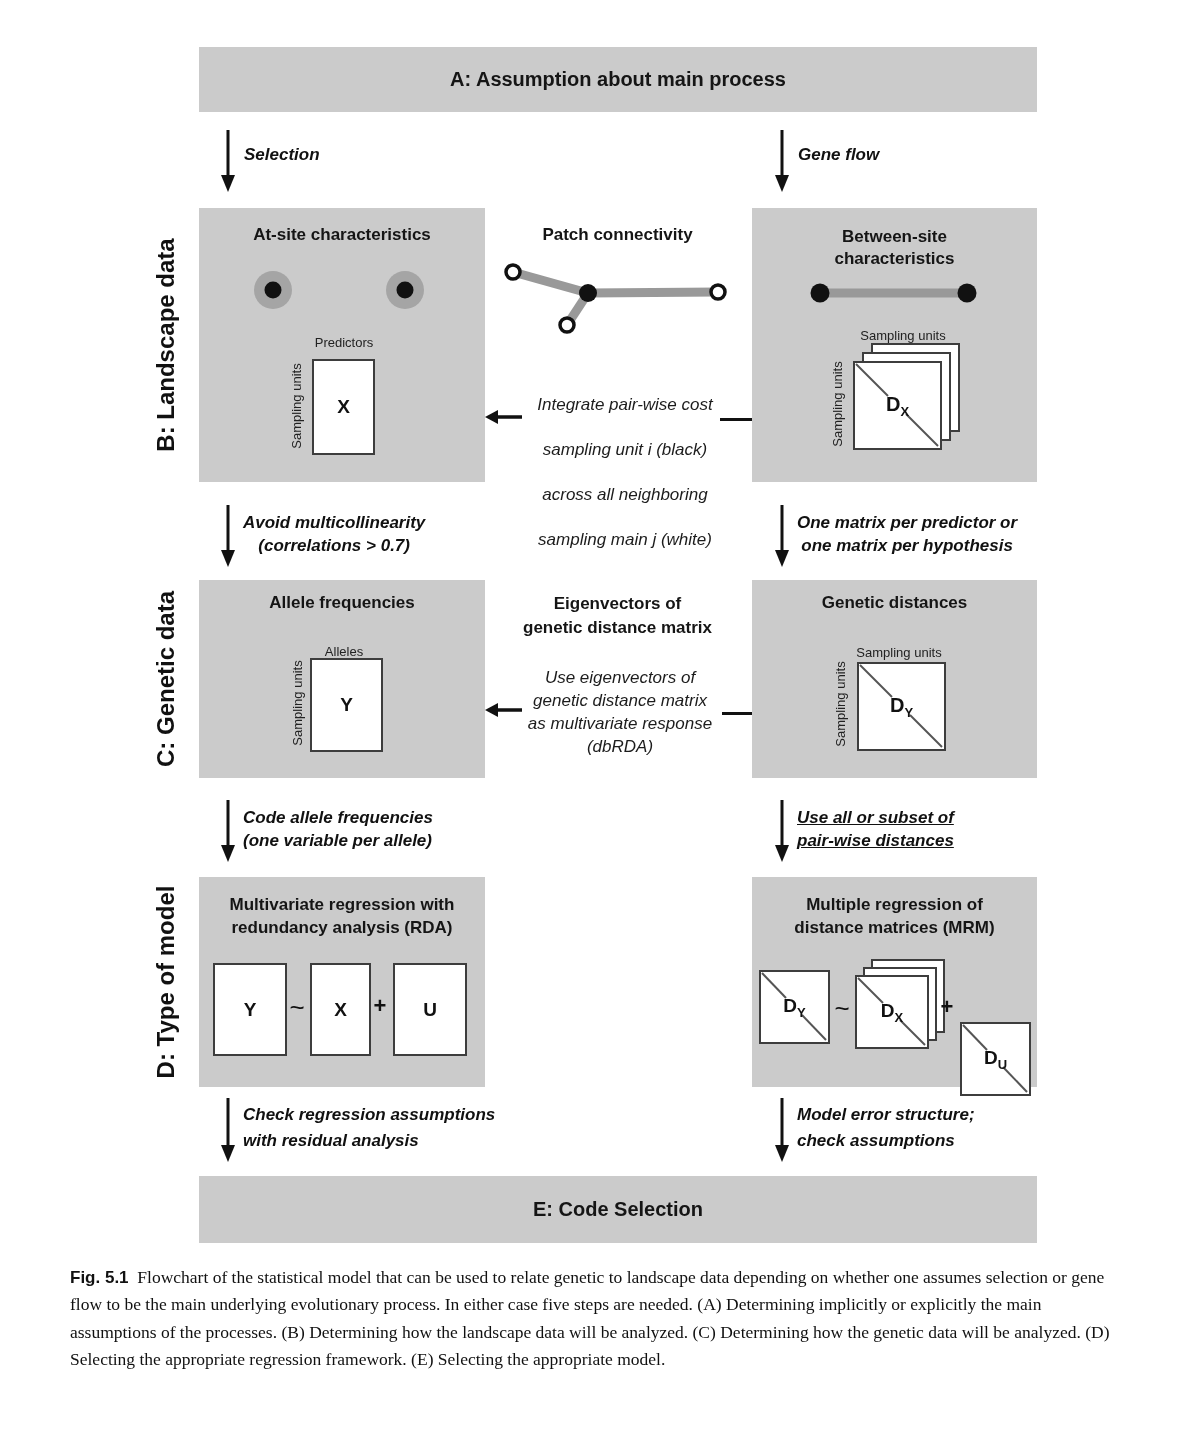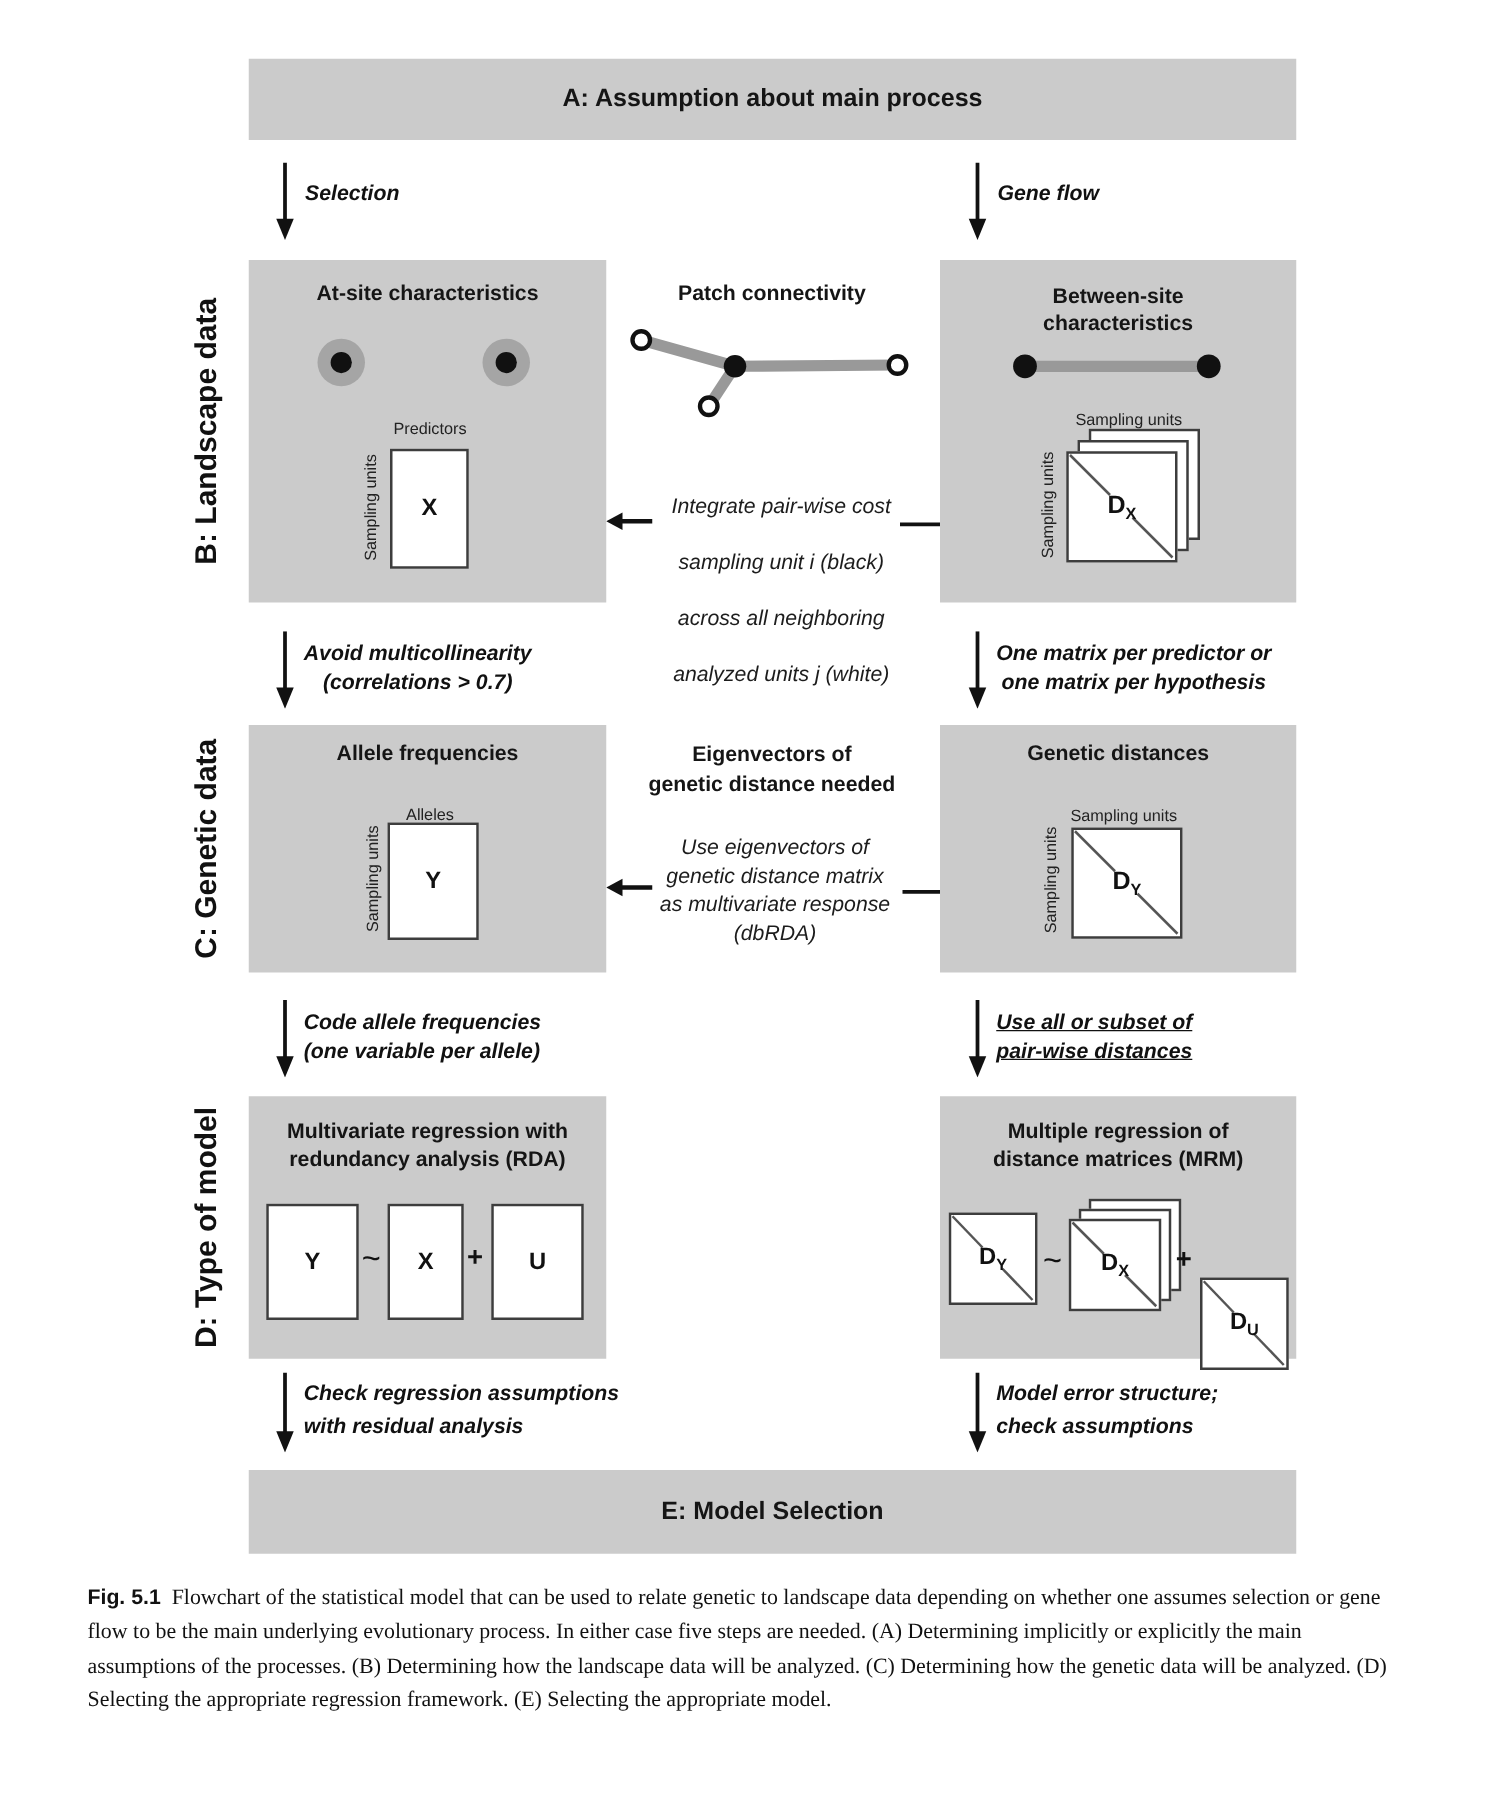--- a/index.html
+++ b/index.html
@@ -70,21 +70,21 @@
     <line x1="90" y1="38" x2="220" y2="37" stroke="#999" stroke-width="9"></line>
     <circle cx="90" cy="38" r="9" fill="#111"></circle>
     <circle cx="15" cy="17" r="7" fill="#fff" stroke="#111" stroke-width="3.5"></circle>
     <circle cx="69" cy="70" r="7" fill="#fff" stroke="#111" stroke-width="3.5"></circle>
     <circle cx="220" cy="37" r="7" fill="#fff" stroke="#111" stroke-width="3.5"></circle>
   </svg>
   <div class="abs note" style="left:500px;top:371px;width:250px;">
     <div>Integrate pair-wise cost</div>
     <div>sampling unit i (black)</div>
     <div>across all neighboring</div>
-    <div>analyzed units j (white)</div>
+    <div>sampling main j (white)</div>
   </div>
   <svg class="abs" style="left:485px;top:408px;" width="37" height="18">
     <line x1="37" y1="9" x2="12" y2="9" stroke="#111" stroke-width="3.5"></line>
       <polygon points="13,2 13,16 0,9" fill="#111"></polygon>
   </svg>
   <div class="abs connector" style="left:720px;top:418px;width:33px;"></div>
 
   <div class="abs gray" style="left:752px;top:208px;width:285px;height:274px;"></div>
   <div class="abs title17" style="left:752px;top:226px;width:285px;">Between-site
 characteristics</div>
@@ -122,21 +122,21 @@
 
   <div class="abs gray" style="left:199px;top:580px;width:286px;height:198px;"></div>
   <div class="abs title17" style="left:199px;top:592px;width:286px;">Allele frequencies</div>
   <div class="abs axis" style="left:284px;top:644px;width:120px;">Alleles</div>
   <div class="abs axis vert" style="left:238px;top:695px;width:120px;">Sampling units</div>
   <div class="abs mbox" style="left:310px;top:658px;width:69px;height:90px;">
     <span class="msym">Y</span>
   </div>
 
   <div class="abs title17" style="left:480px;top:592px;width:275px;line-height:24px;">Eigenvectors of
-genetic distance needed</div>
+genetic distance matrix</div>
   <div class="abs note" style="left:495px;top:666px;width:250px;line-height:23px;">Use eigenvectors of
 genetic distance matrix
 as multivariate response
 (dbRDA)</div>
   <svg class="abs" style="left:485px;top:701px;" width="37" height="18">
     <line x1="37" y1="9" x2="12" y2="9" stroke="#111" stroke-width="3.5"></line>
       <polygon points="13,2 13,16 0,9" fill="#111"></polygon>
   </svg>
   <div class="abs connector" style="left:722px;top:712px;width:31px;"></div>
 
@@ -218,18 +218,18 @@
   <div class="abs alabel" style="left:243px;top:1102px;line-height:26px;">Check regression assumptions
 with residual analysis</div>
   <svg class="abs" style="left:774px;top:1098px;" width="16" height="64">
     <line x1="8" y1="0" x2="8" y2="49" stroke="#111" stroke-width="3"></line>
       <polygon points="1,47 15,47 8,64" fill="#111"></polygon>
   </svg>
   <div class="abs alabel" style="left:797px;top:1102px;line-height:26px;">Model error structure;
 check assumptions</div>
 
   <div class="abs gray" style="left:199px;top:1176px;width:838px;height:67px;">
-    <div class="bigtitle" style="line-height:67px;">E: Model Selection</div>
+    <div class="bigtitle" style="line-height:67px;">E: Code Selection</div>
   </div>
 
   <p class="abs caption" style="left:70px;top:1246px;width:1062px;"><b>Fig. 5.1</b>&nbsp;&nbsp;<span>Flowchart of the statistical model that can be used to relate genetic to landscape data depending on whether one assumes selection or gene flow to be the main underlying evolutionary process. In either case five steps are needed. (A) Determining implicitly or explicitly the main assumptions of the processes. (B) Determining how the landscape data will be analyzed. (C) Determining how the genetic data will be analyzed. (D) Selecting the appropriate regression framework. (E) Selecting the appropriate model.</span></p>
 
 </div>
 
 </body></html>

